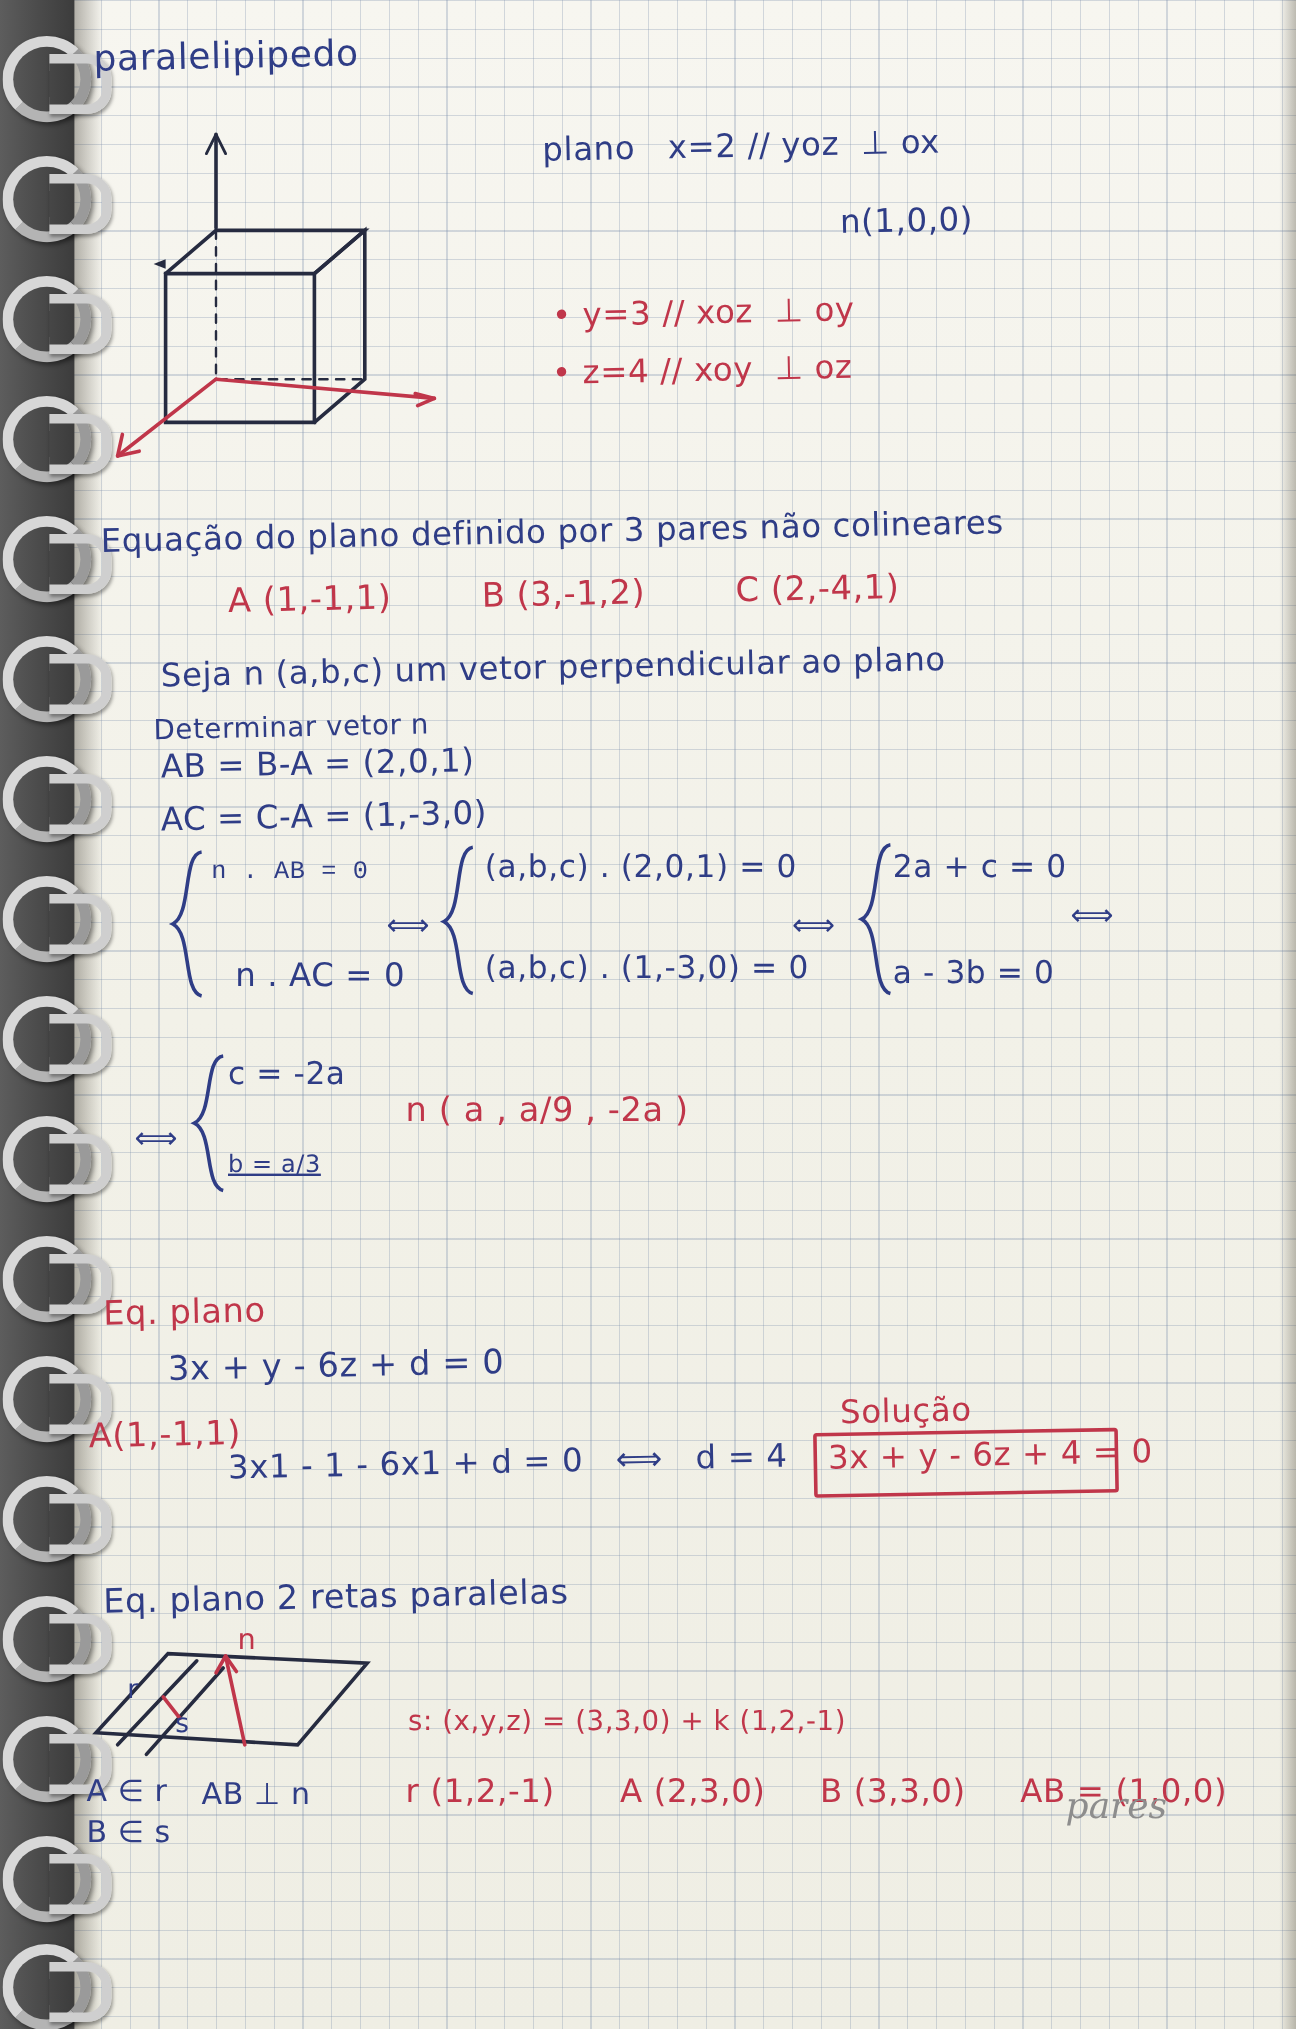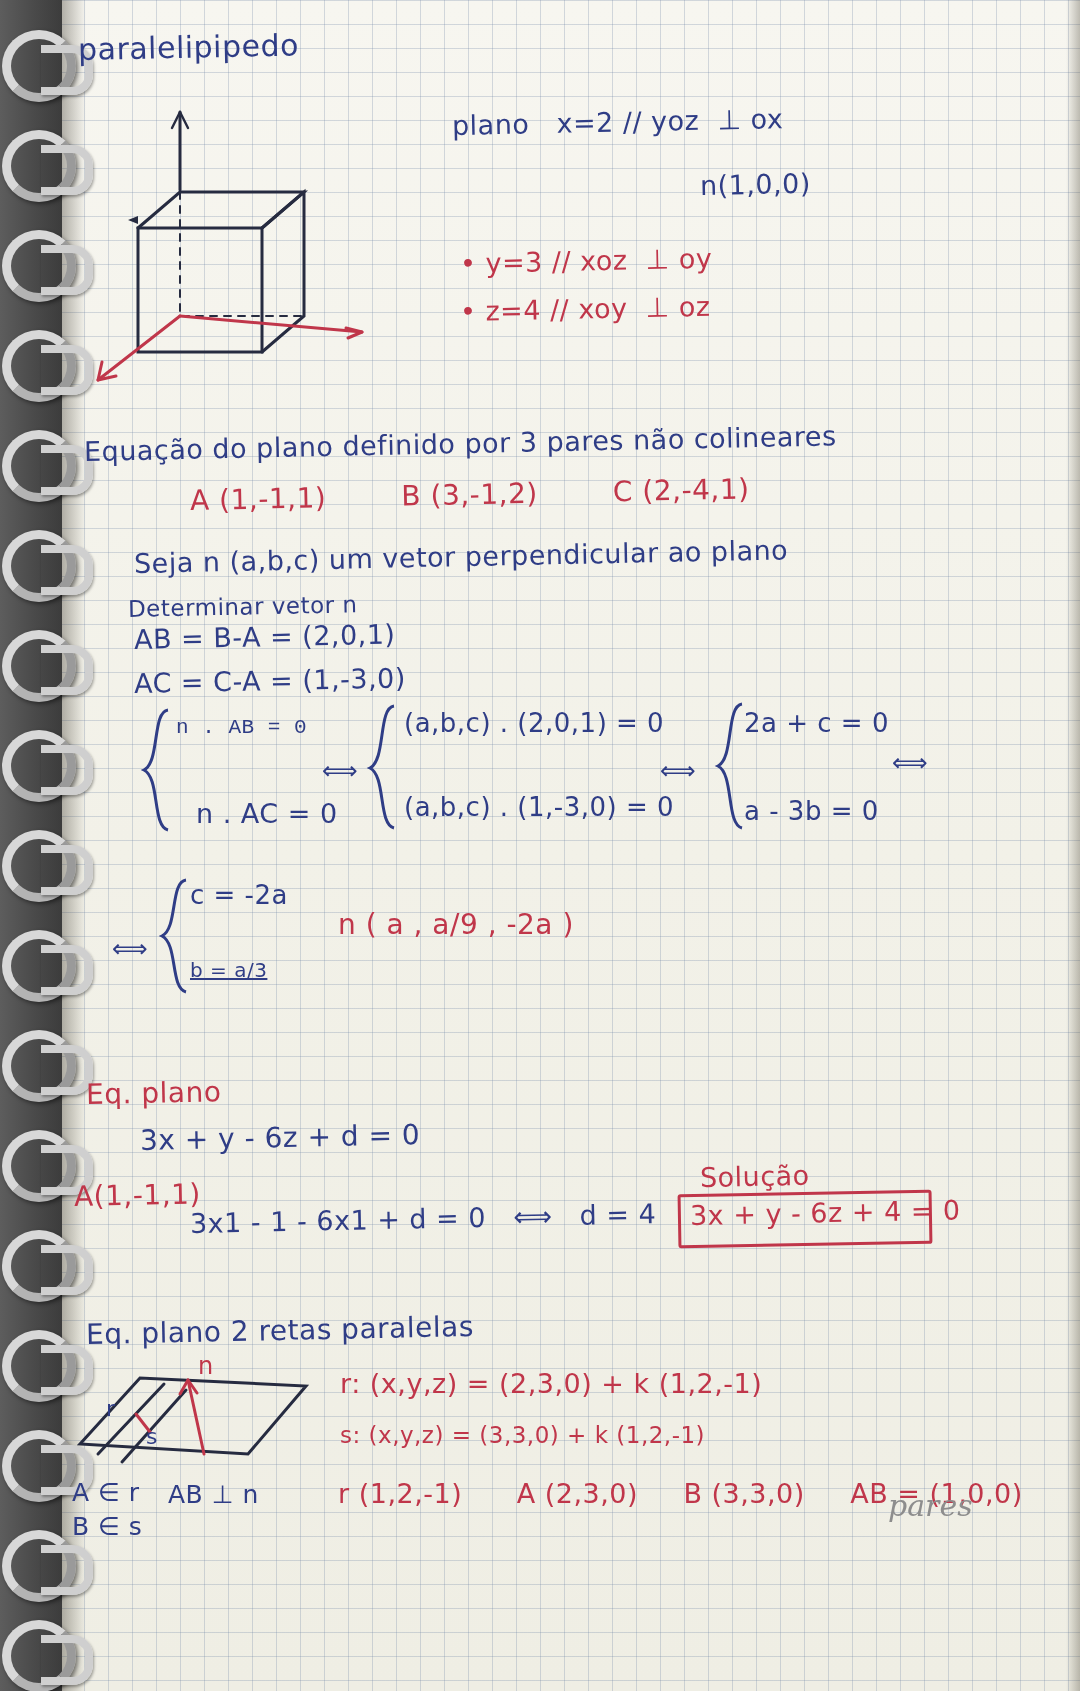--- a/index.html
+++ b/index.html
@@ -220,19 +220,18 @@
     </g>
   </svg>
   <div class="hw red" style="left:198px; top:1352px; font-size:24px;">n</div>
   <div class="hw blue" style="left:106px; top:1396px; font-size:22px;">r</div>
   <div class="hw blue" style="left:146px; top:1424px; font-size:22px;">s</div>
 
   <div class="hw blue" style="left:72px; top:1478px; font-size:25px;">A ∈ r</div>
   <div class="hw blue" style="left:72px; top:1512px; font-size:25px;">B ∈ s</div>
   <div class="hw blue" style="left:168px; top:1480px; font-size:25px;">AB ⊥ n</div>
 
-  <div class="hw red" style="left:340px; top:1368px; font-size:27px;">r: (x,y,z) = (2,3,0) + k (1,2,-1)</div>
   <div class="hw red" style="left:340px; top:1422px; font-size:23px;">s: (x,y,z) = (3,3,0) + k (1,2,-1)</div>
   <div class="hw red" style="left:338px; top:1478px; font-size:27px;">r (1,2,-1)      A (2,3,0)     B (3,3,0)     AB = (1,0,0)</div>
 
   <div class="sig" style="left:888px; top:1488px;">pares</div>
 
 </div>
 
 </body></html>

